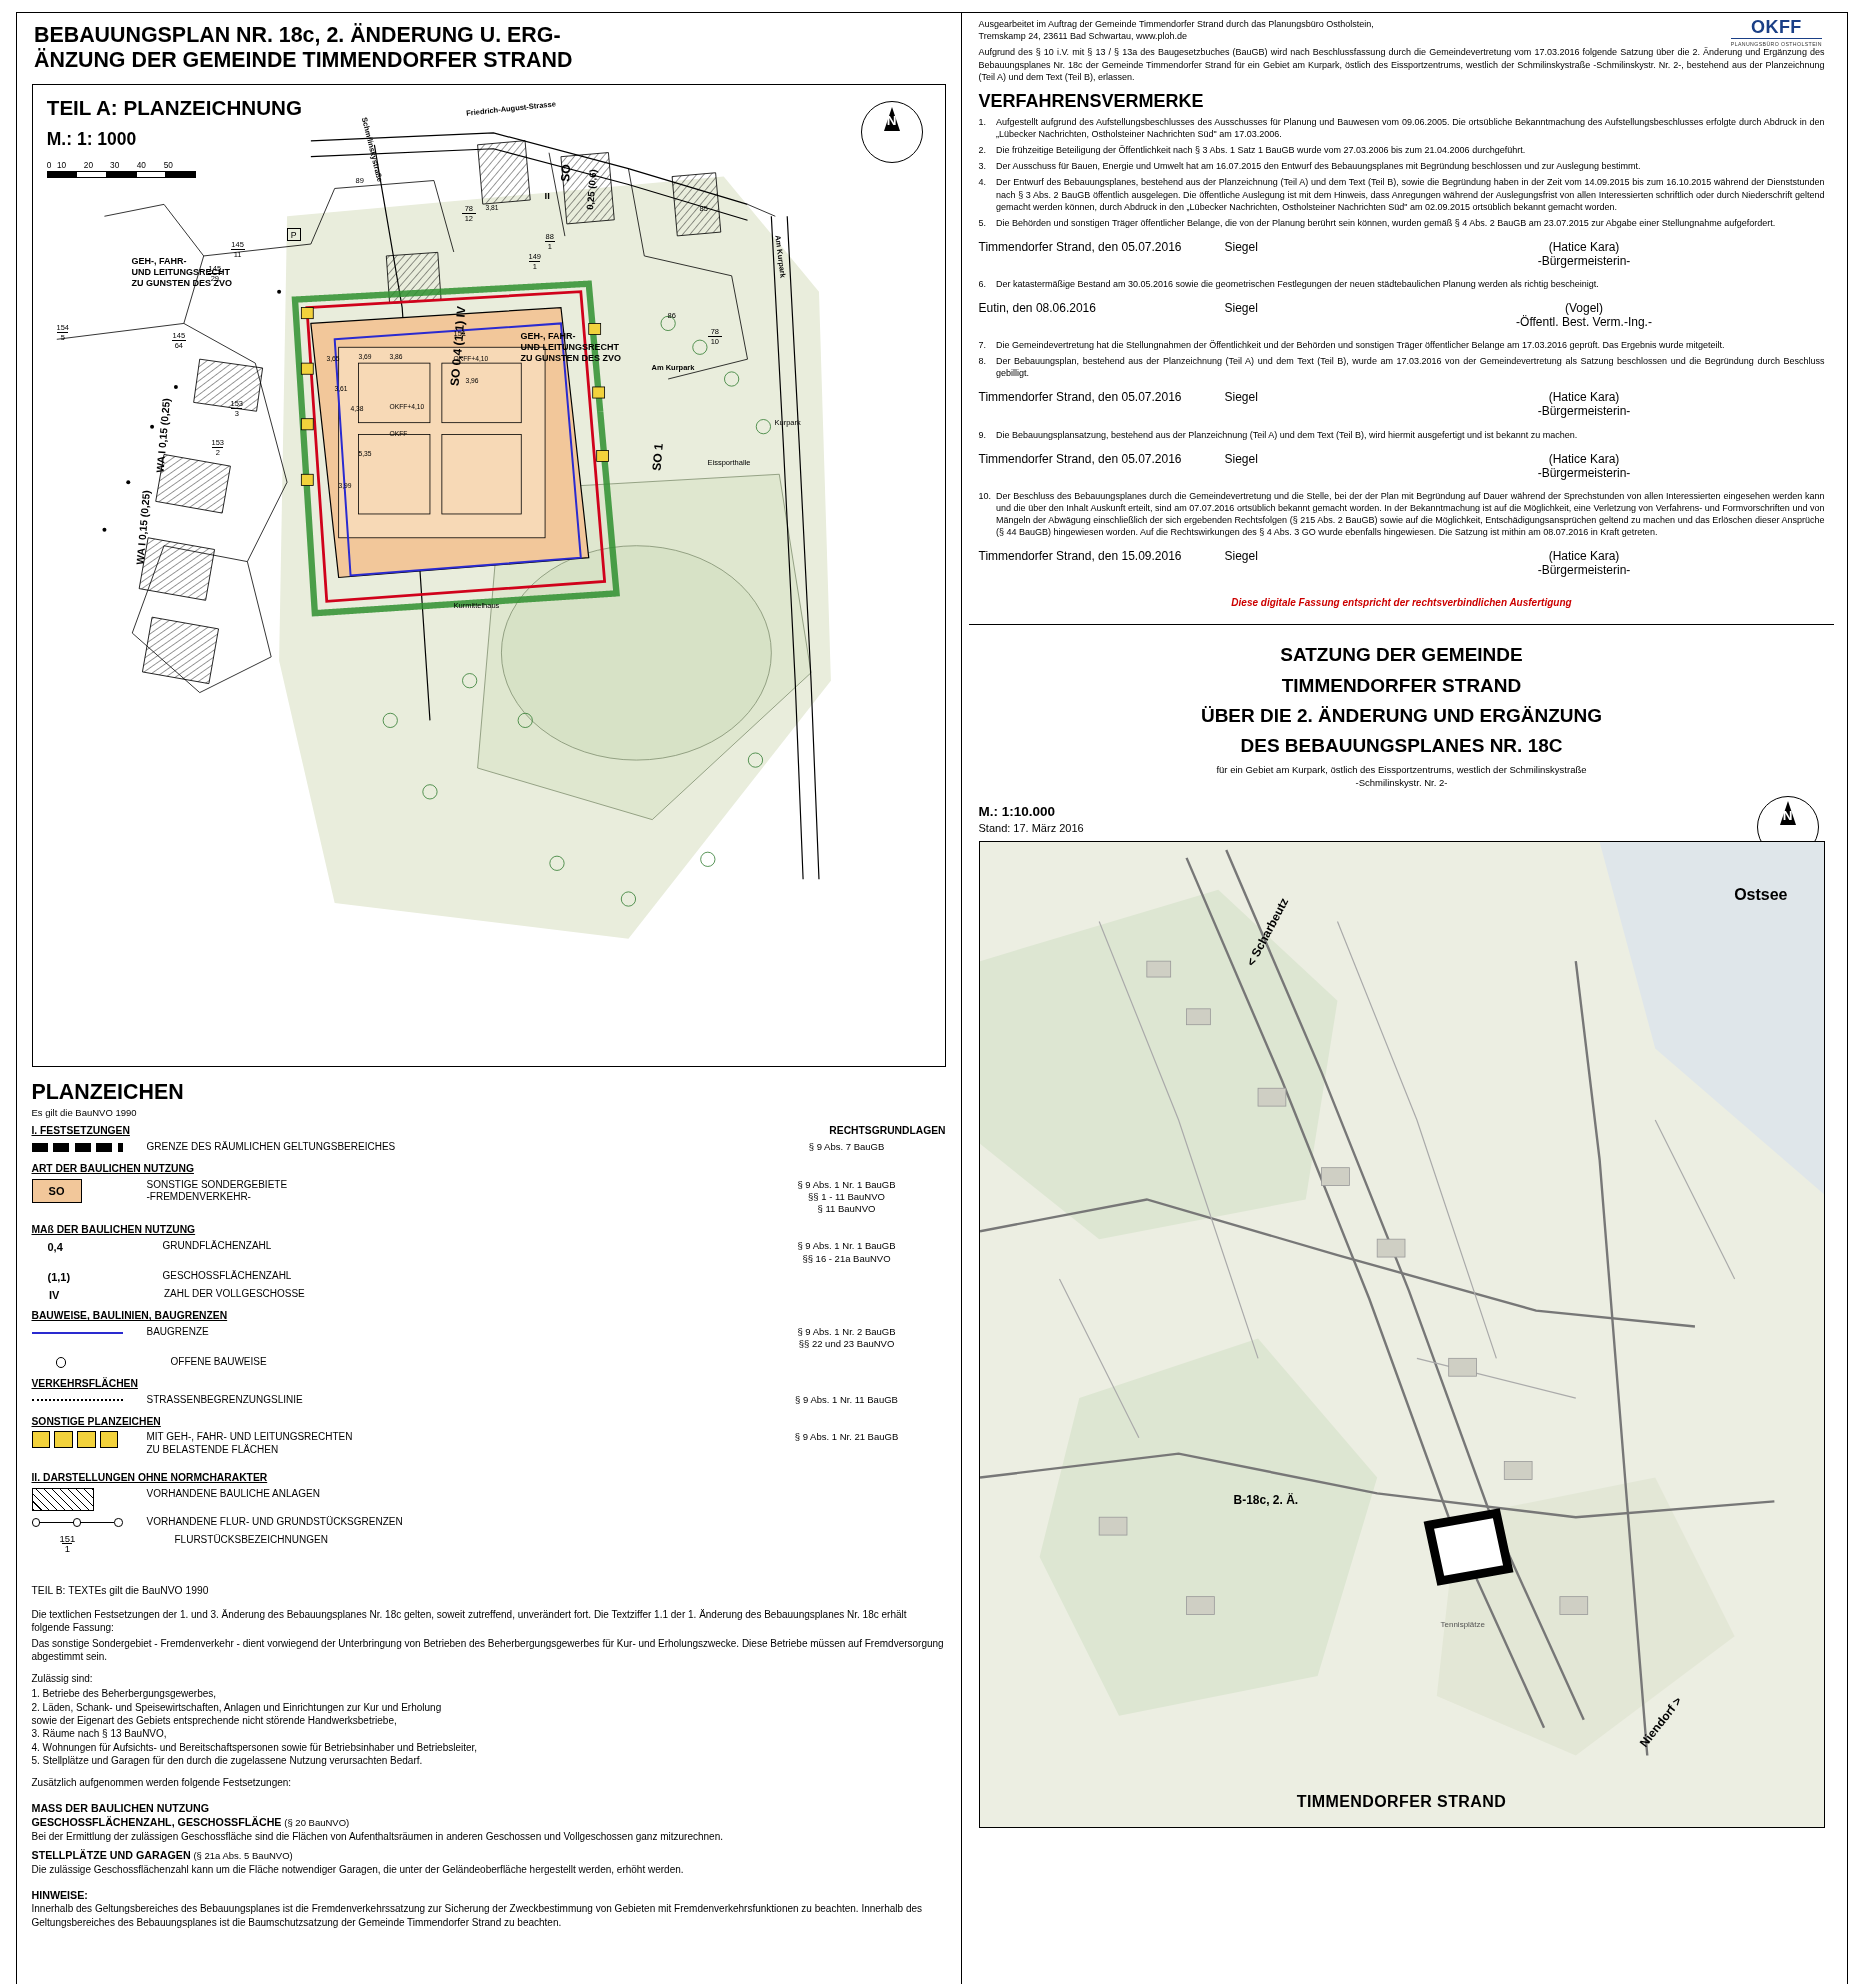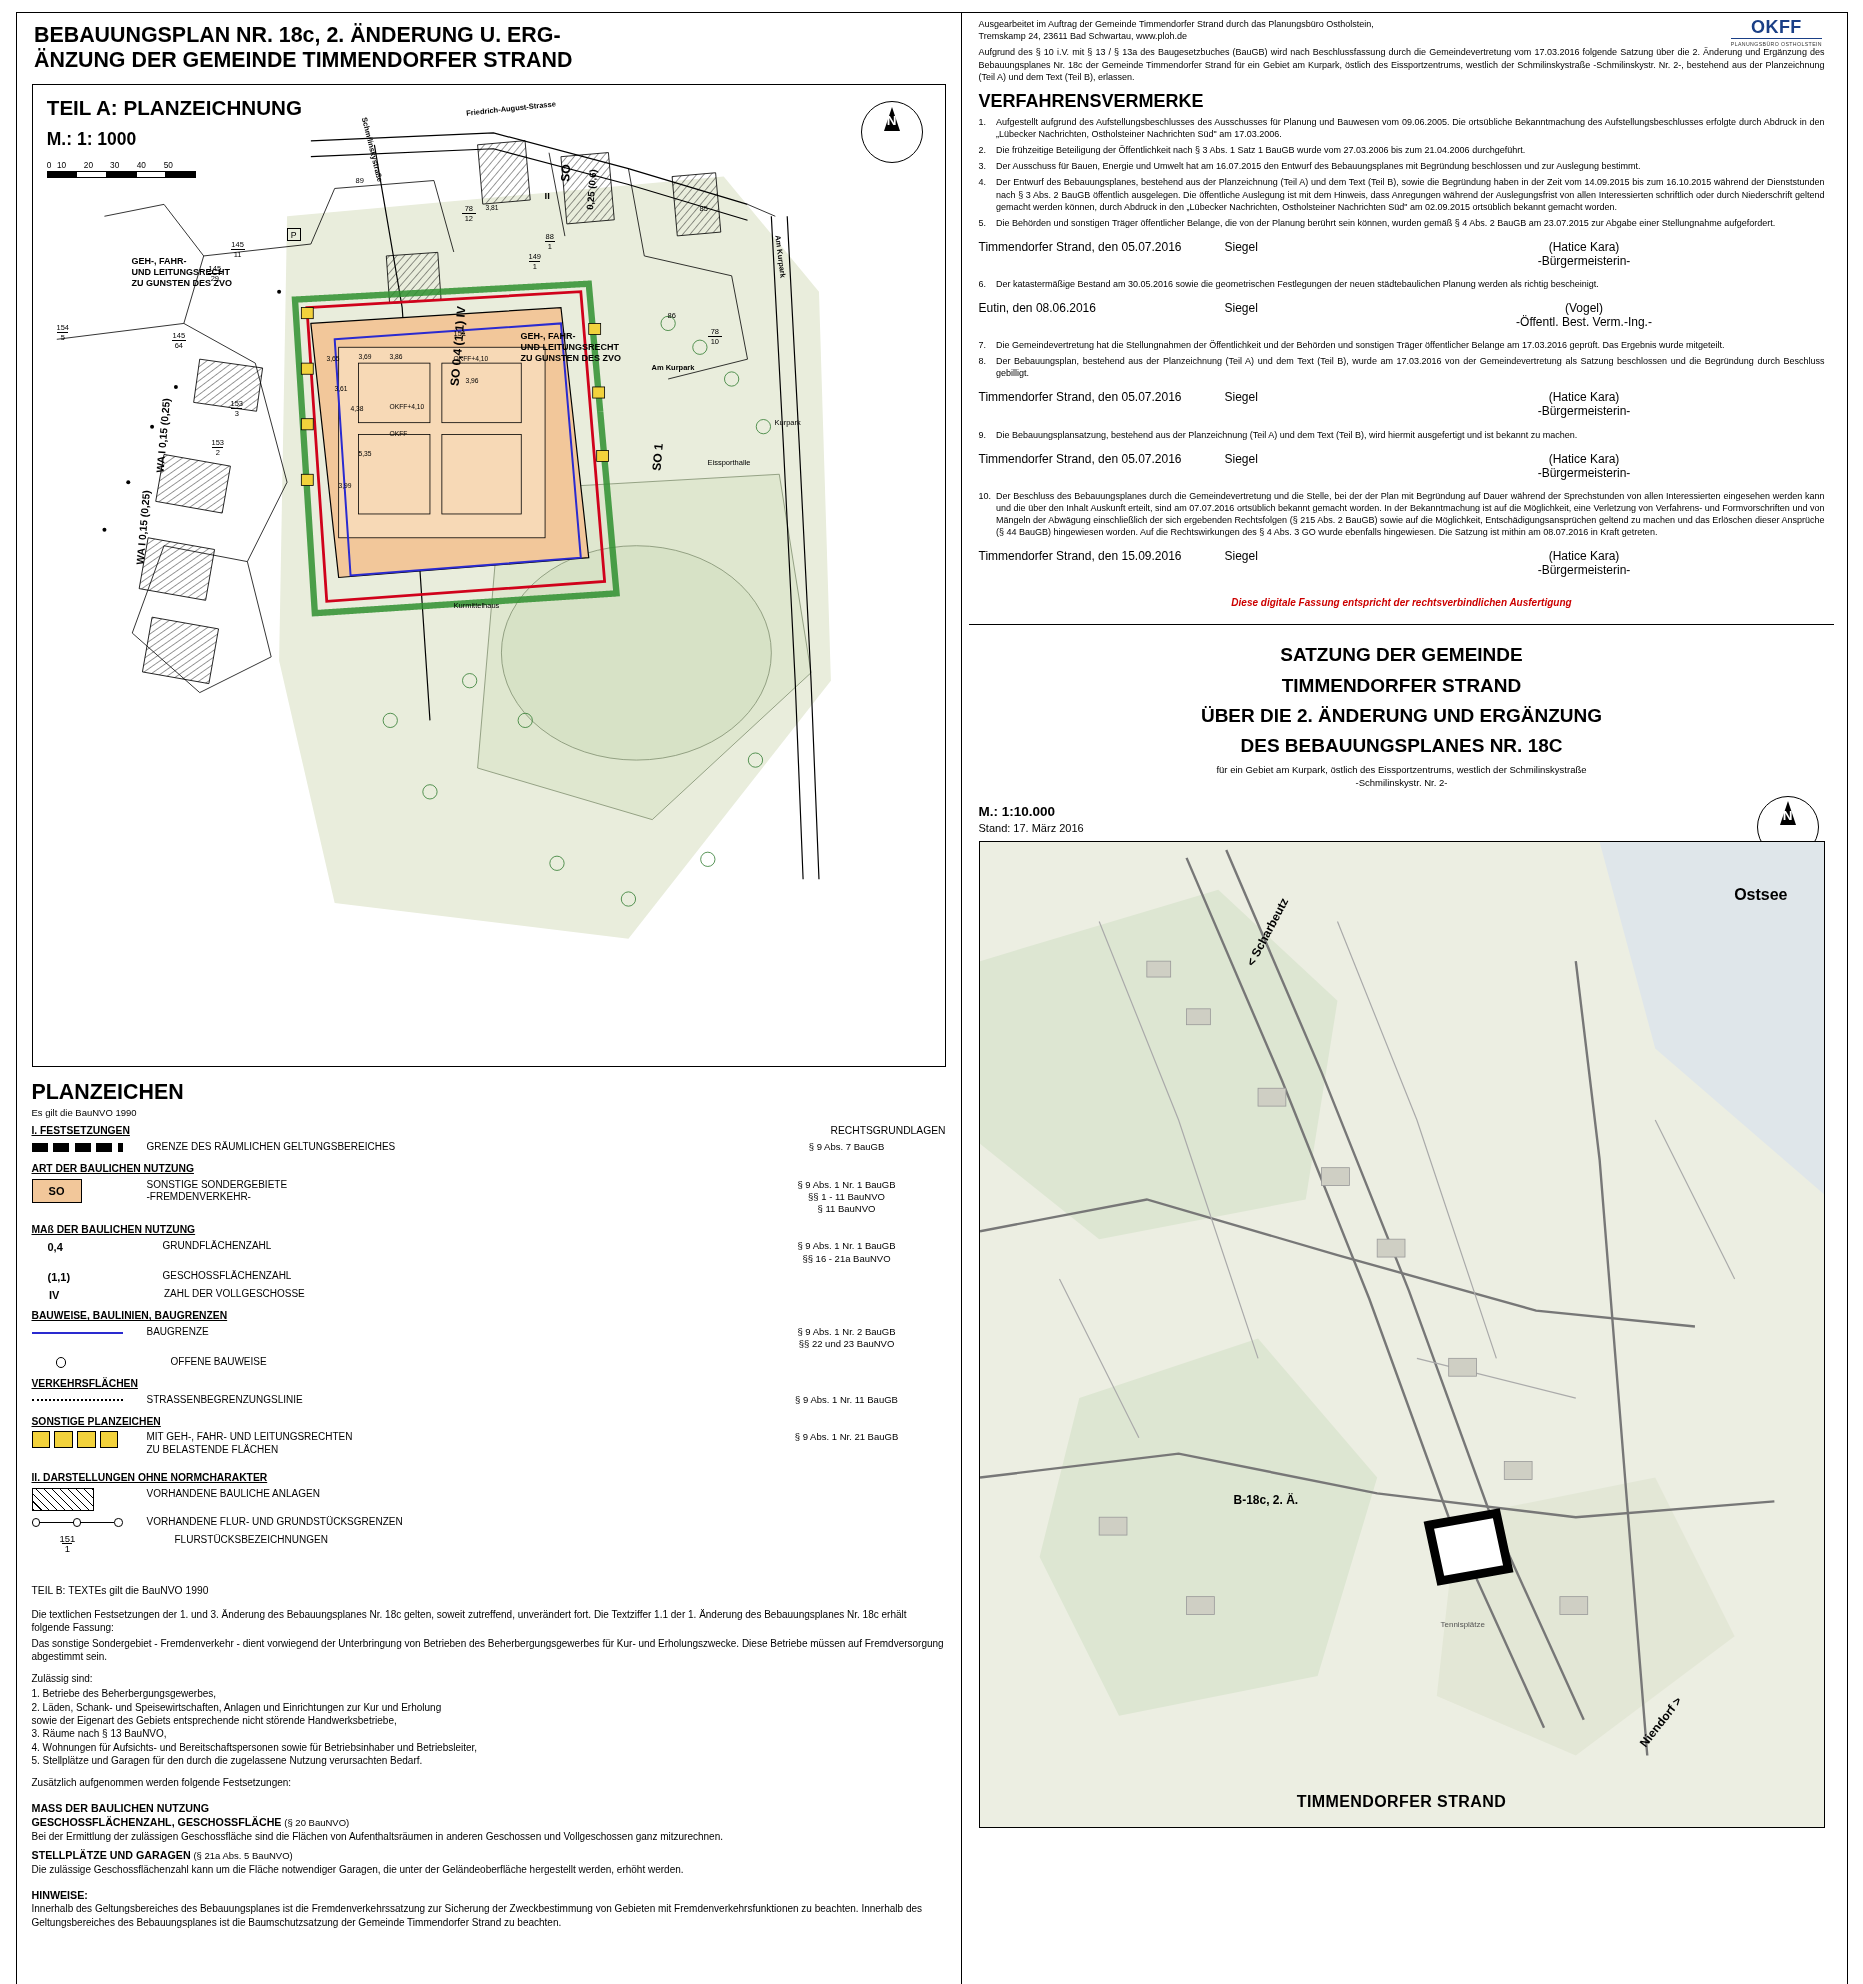--- a/index.html
+++ b/index.html
@@ -26,21 +26,21 @@
   .compass .lab{position:absolute;left:50%;top:11px;transform:translateX(-50%);color:#fff;font-weight:bold;font-size:13.5px;}
   
   .legend{margin:13.5px 13.5px 0 13.5px;}
   .lgTitle{font-size:21.4px;font-weight:bold;}
   .lgSub{font-size:9.5px;margin-top:1.6px;}
   .lgHead{font-size:10.3px;font-weight:bold;margin-top:8.7px;text-decoration:underline;}
   .lgRow{display:flex;align-items:flex-start;margin-top:4.8px;font-size:10px;}
   .lgSym{width:115px;flex:0 0 115px;display:flex;align-items:center;min-height:13.5px;}
   .lgTxt{flex:1;line-height:1.25;}
   .lgLaw{width:198px;flex:0 0 198px;text-align:center;font-size:9.5px;line-height:1.3;}
-  .rechts{position:relative;text-align:right;font-size:10.3px;font-weight:normal;}
+  .rechts{position:relative;text-align:right;font-size:10.3px;font-weight:bold;}
   .symGrenze{width:91px;height:8.7px;background:repeating-linear-gradient(90deg,#000 0 16px,#fff 16px 21.4px);}
   .symSO{width:48px;height:22px;border:0.8px solid #000;background:#f2c79a;display:flex;align-items:center;justify-content:center;font-weight:bold;font-size:11px;}
   .symBaugrenze{width:91px;height:0;border-top:2px solid #2a2ad0;}
   .symKreis{width:8.7px;height:8.7px;border:1.2px solid #000;border-radius:50%;}
   .symStr{width:91px;height:0;border-top:2.4px dotted #000;}
   .symMit{display:flex;gap:4px;}
   .symMit i{width:16.7px;height:15px;background:#f2d23c;border:0.8px solid #000;display:block;}
   .symHatch{width:60px;height:20.6px;border:0.8px solid #000;background:repeating-linear-gradient(45deg,#000 0 0.8px,#fff 0.8px 5.6px);}
   .symFlur{width:91px;display:flex;align-items:center;}
   .symFlur .ln{flex:1;height:0;border-top:0.8px solid #000;}

